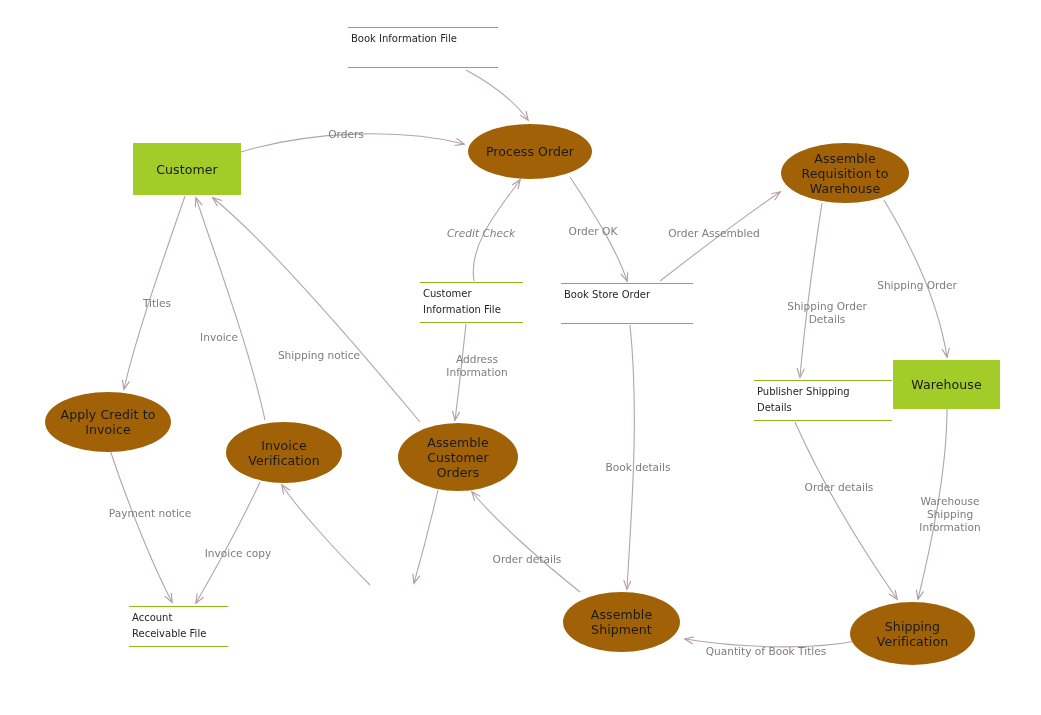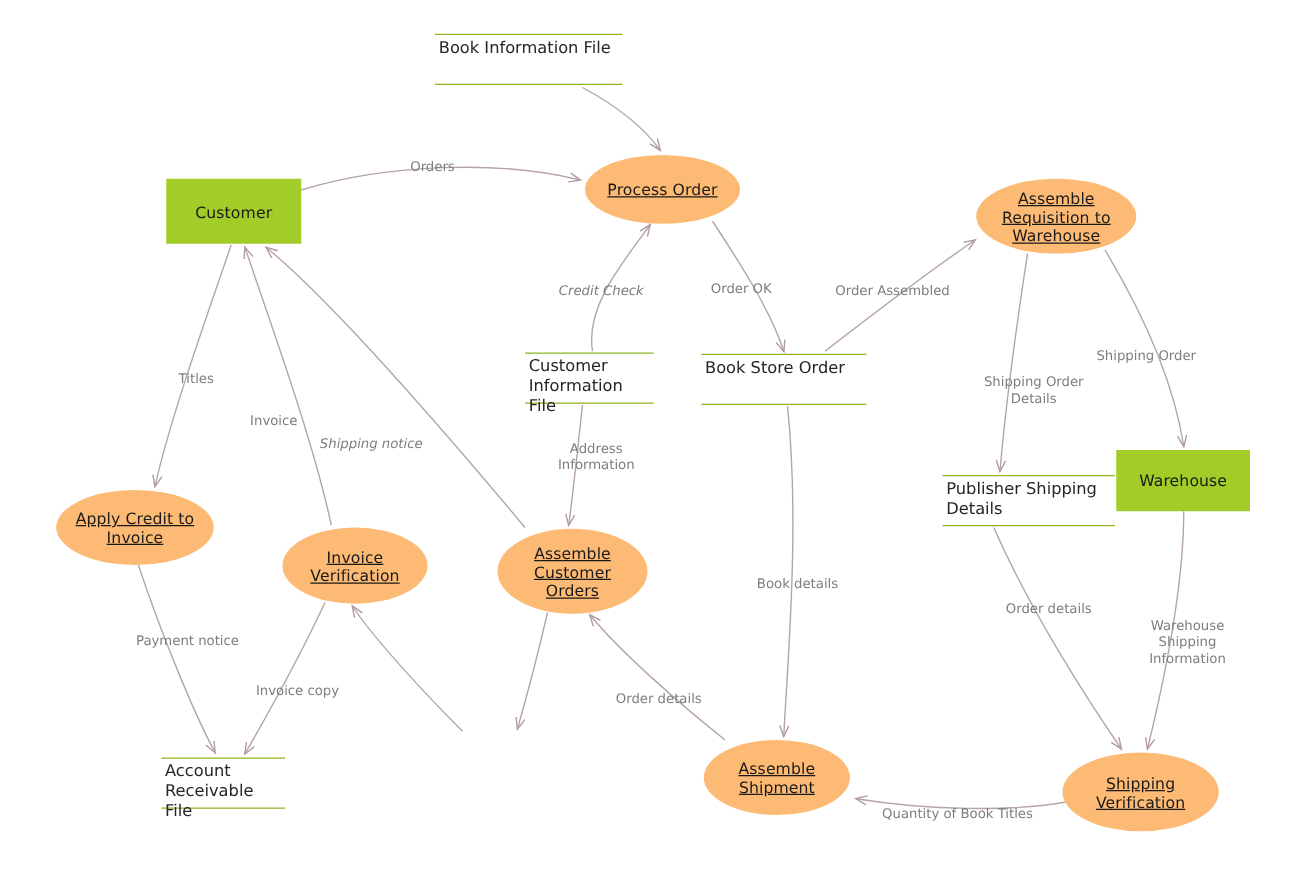--- a/index.html
+++ b/index.html
@@ -32,34 +32,33 @@
     justify-content: center;
     text-align: center;
     color: #1a1a1a;
     font-size: 12.5px;
     line-height: 15px;
     letter-spacing: .1px;
     z-index: 3;
   }
   .process {
     border-radius: 50%;
-    background: #fdba74;
-    text-decoration: underline;
+    background: #a16207;
   }
   .entity {
     background: #A2CC28;
   }
   .store {
     position: absolute;
     box-sizing: border-box;
     border-top: 1.6px solid #8CB520;
     border-bottom: 1.6px solid #8CB520;
     background: transparent;
     color: #262626;
-    font-size: 13px;
+    font-size: 10px;
     line-height: 16px;
     text-align: left;
     padding: 3px 2px 3px 3px;
     z-index: 3;
   }
   .flow-label {
     position: absolute;
     color: #7d7d7d;
     font-size: 10.6px;
     line-height: 13px;
@@ -170,21 +169,21 @@
   </div>
 
   <div class="flow-label" style="left:346px; top:128px;">Orders</div>
   <div class="flow-label" style="left:481px; top:227px;font-style:italic;">Credit Check</div>
   <div class="flow-label" style="left:593px; top:225px;">Order OK</div>
   <div class="flow-label" style="left:714px; top:227px;">Order Assembled</div>
   <div class="flow-label" style="left:917px; top:279px;">Shipping Order</div>
   <div class="flow-label" style="left:827px; top:300px;">Shipping Order<br>Details</div>
   <div class="flow-label" style="left:157px; top:297px;">Titles</div>
   <div class="flow-label" style="left:219px; top:331px;">Invoice</div>
-  <div class="flow-label" style="left:297px; top:349px;font-style:italic;">Shipping notice</div>
+  <div class="flow-label" style="left:319px; top:349px;">Shipping notice</div>
   <div class="flow-label" style="left:477px; top:353px;">Address<br>Information</div>
   <div class="flow-label" style="left:638px; top:453px;margin-top:8px;">Book details</div>
   <div class="flow-label" style="left:839px; top:481px;">Order details</div>
   <div class="flow-label" style="left:950px; top:495px;">Warehouse Shipping<br>Information</div>
   <div class="flow-label" style="left:150px; top:507px;">Payment notice</div>
   <div class="flow-label" style="left:238px; top:547px;">Invoice copy</div>
   <div class="flow-label" style="left:527px; top:553px;">Order details</div>
   <div class="flow-label" style="left:766px; top:645px;">Quantity of Book Titles</div>
 
 </div>

